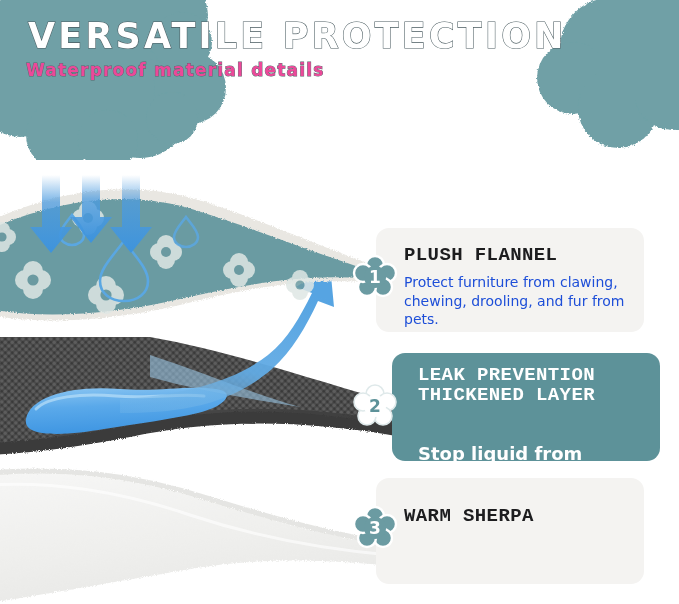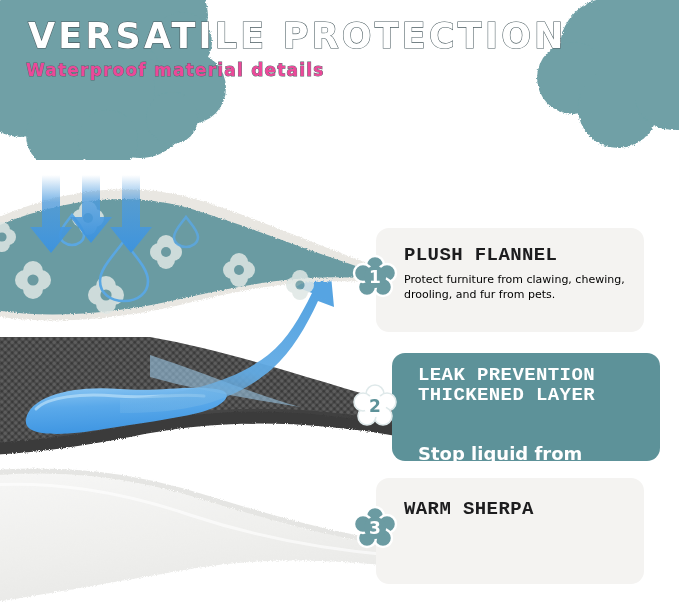--- a/index.html
+++ b/index.html
@@ -57,28 +57,28 @@
 
   .p-title{
     position:absolute;
     font-weight:bold;
     font-family:Liberation Mono, monospace;
     letter-spacing:0.4px;
     line-height:1.07;
   }
   .p1 .p-title{left:28px;top:17px;font-size:19px;color:#1d1d1f;}
   .p2 .p-title{left:26px;top:12px;font-size:19px;color:#ffffff;}
-  .p3 .p-title{left:28px;top:21px;font-size:19px;color:#1d1d1f;}
+  .p3 .p-title{left:28px;top:28px;font-size:19px;color:#1d1d1f;}
 
   .p-body{
     position:absolute;
     font-family:"DejaVu Sans", sans-serif;
     line-height:1.33;
   }
-  .p1 .p-body{left:28px;top:45px;width:224px;font-size:11px;color:#000000;}
+  .p1 .p-body{left:28px;top:45px;width:224px;font-size:14px;color:#1d4ed8;}
   .p2 .p-body{left:26px;top:53px;width:228px;font-size:18px;color:#ffffff;font-weight:bold;margin-top:36px;}
   .p3 .p-body{left:28px;top:45px;width:226px;font-size:12.4px;color:#35353a;}
 
   
   .badge{position:absolute;width:46px;height:46px;}
   .badge .num{
     position:absolute;left:0;top:0;width:46px;height:46px;
     display:flex;align-items:center;justify-content:center;
     font-family:"DejaVu Sans", sans-serif;
     font-size:17px;font-weight:bold;

